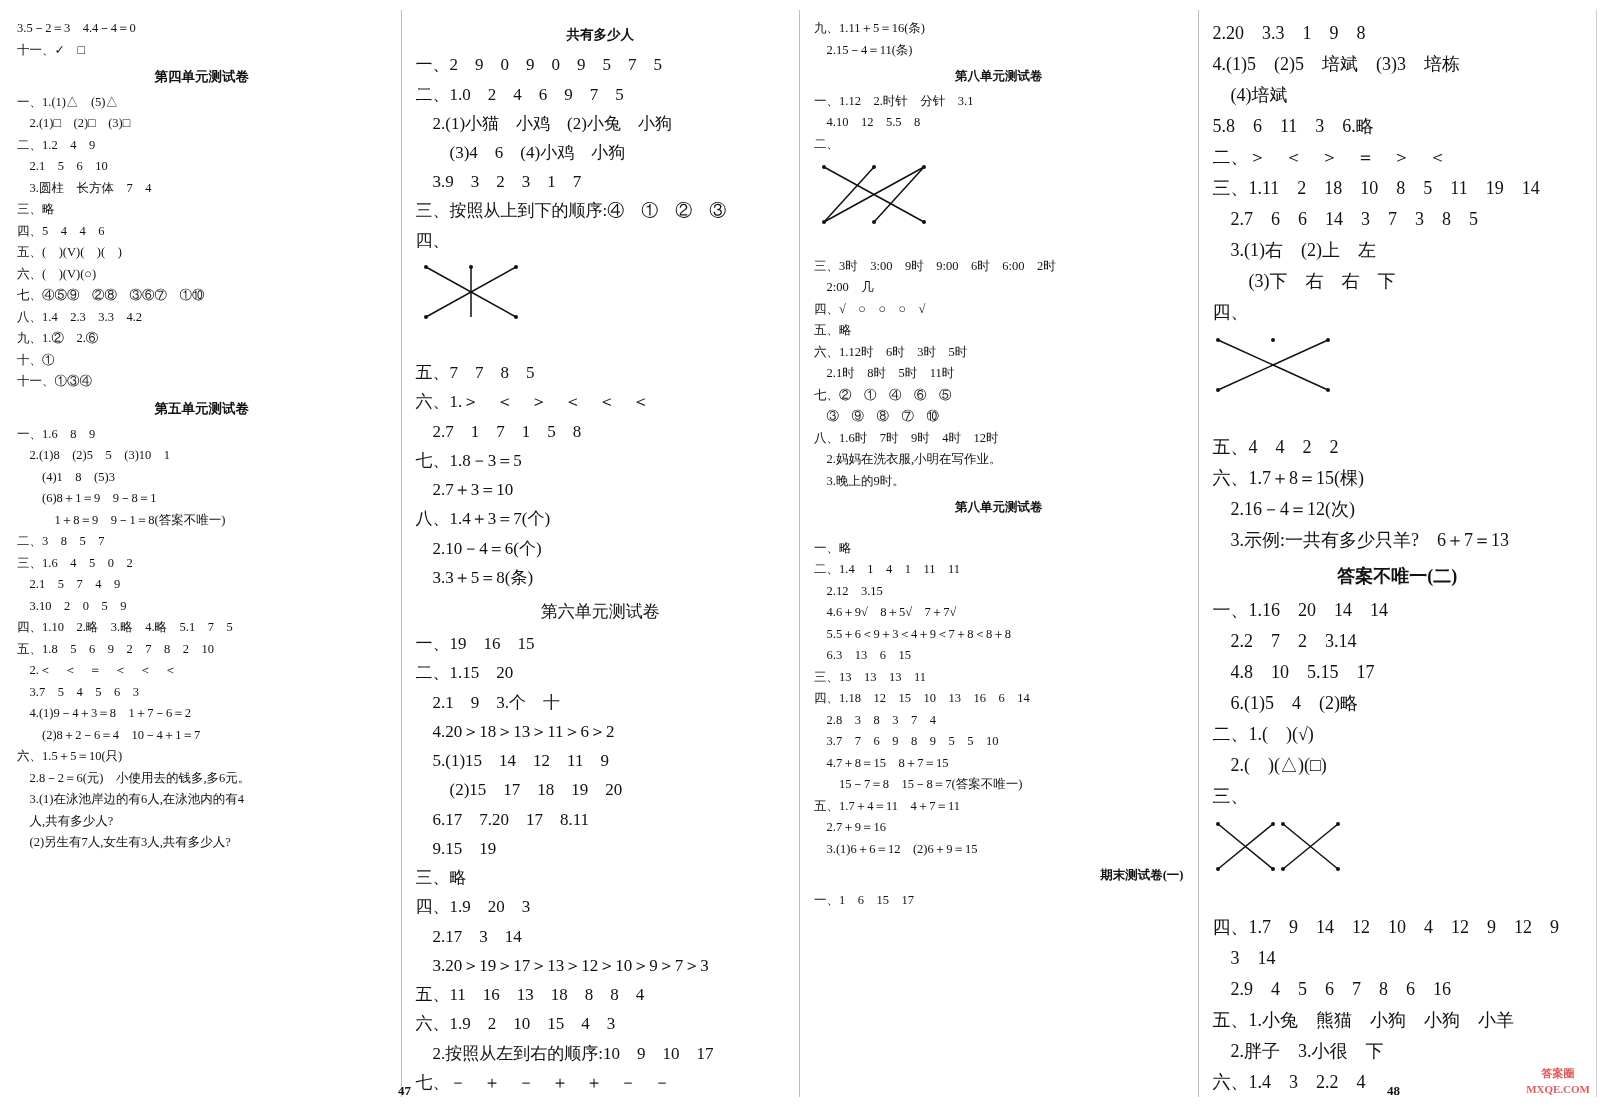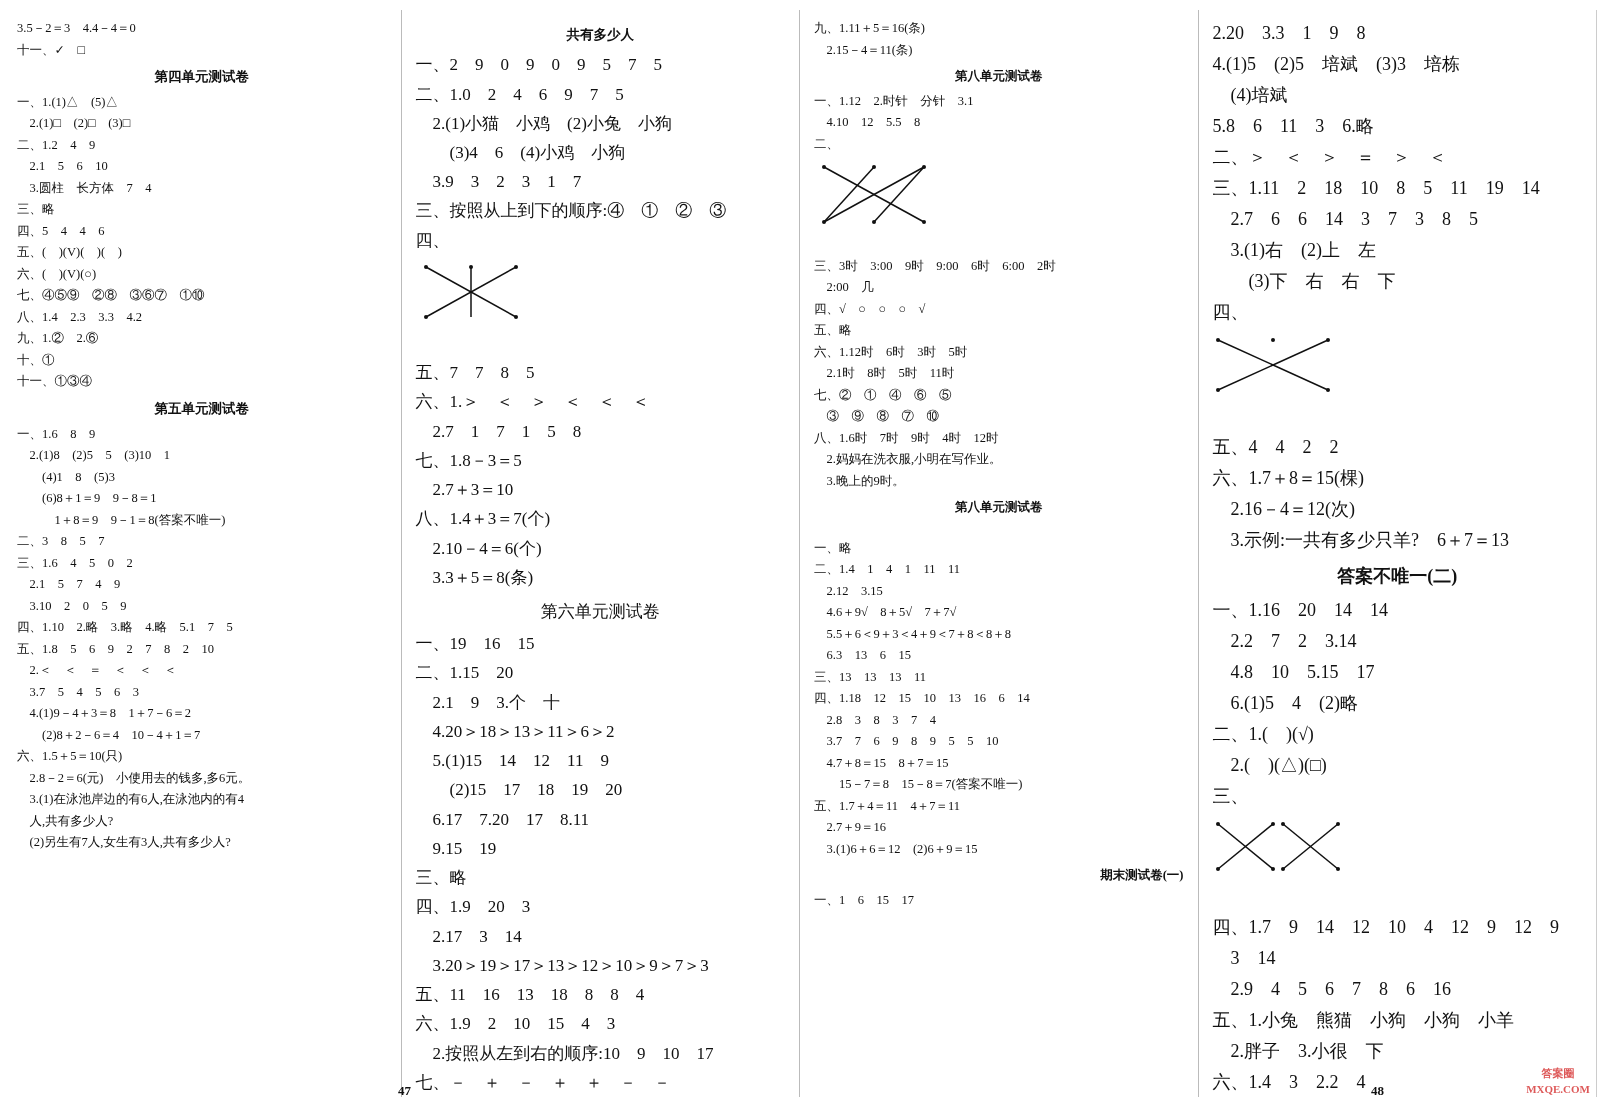--- a/index.html
+++ b/index.html
@@ -213,19 +213,19 @@
 六、1.4　3　2.2　4
 七、1.8＋6＝14(个)
 　14＜16,略。
 　2.9＋8－5＝12(下)
 　3.(1)7＋4＝11
 　　(2)3－2＋10＝11
 　　(3)9－3－1＝5</div>
   </div>
 
   <div class="page-num page-num-left" style="left:398px; bottom:8px; position:absolute;">47</div>
-  <div class="page-num page-num-right" style="right:216px; bottom:8px; position:absolute;">48</div>
+  <div class="page-num page-num-right" style="right:200px; bottom:8px; position:absolute;">48</div>
 
   <div class="watermark" style="position:absolute;bottom:10px;right:10px;opacity:0.65;font-size:11px;color:#c00;font-weight:bold;text-align:center;line-height:1.4;">
     答案圈<br>MXQE.COM
   </div>
 
 </div>
 
 </body></html>

